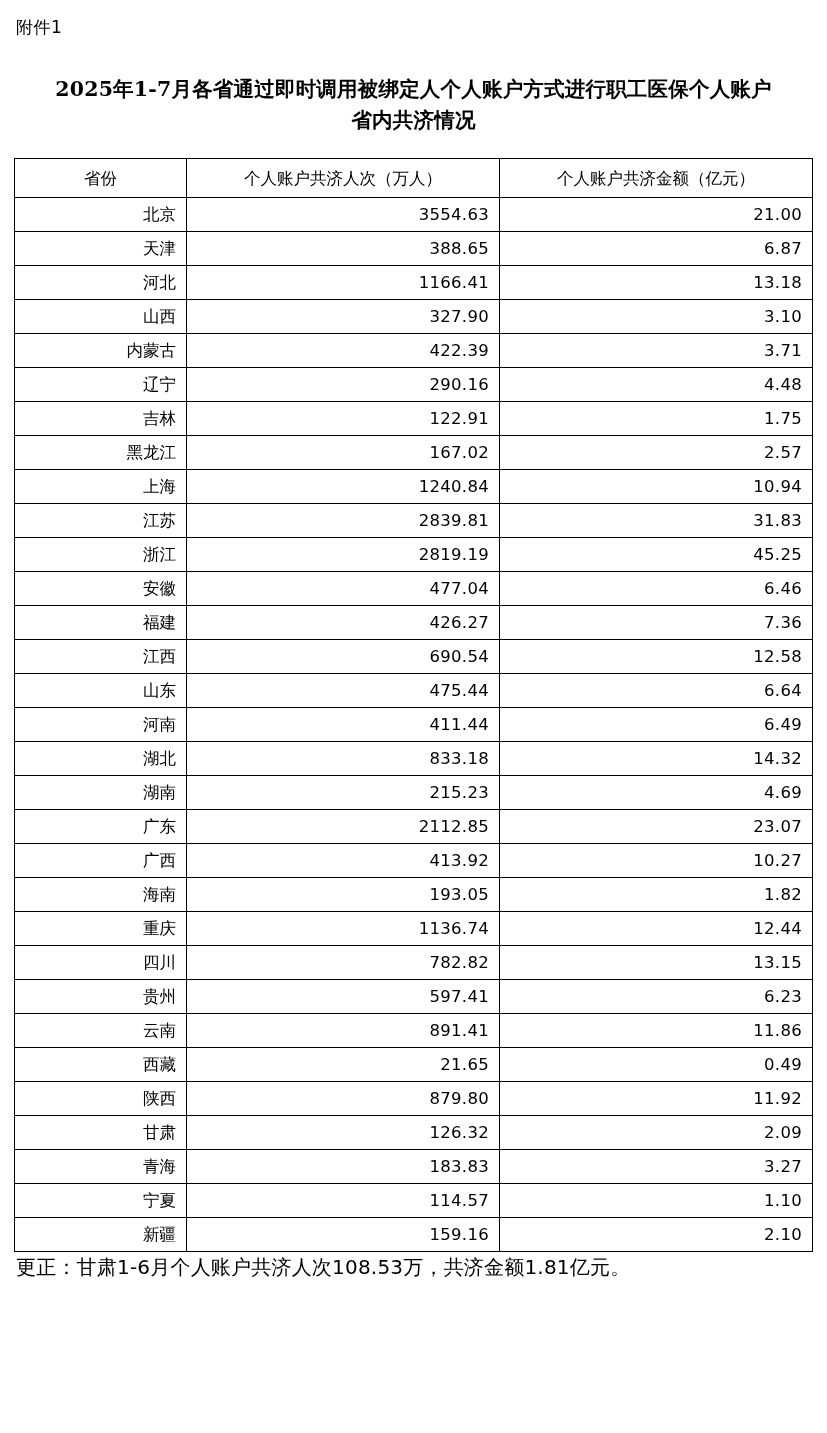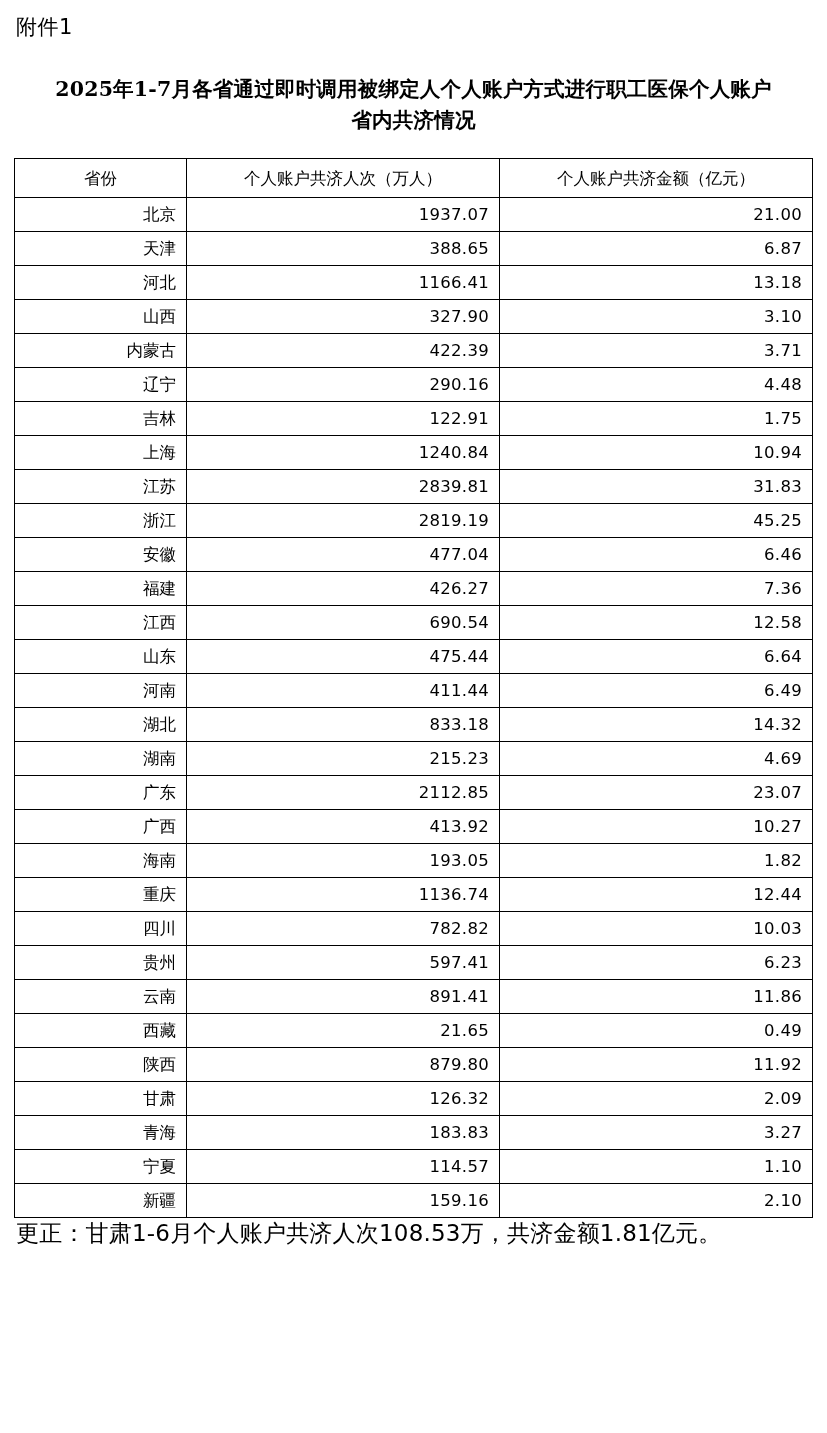--- a/index.html
+++ b/index.html
@@ -15,21 +15,21 @@
   }
   .page {
     position: relative;
     width: 827px;
     min-height: 1433px;
     box-sizing: border-box;
     padding: 10px 14px 0 14px;
   }
   .attachment-label {
     font-family: "DejaVu Sans", "Liberation Sans", sans-serif;
-    font-size: 21px;
+    font-size: 17px;
     line-height: 26px;
     margin: 4px 0 0 2px;
     letter-spacing: 0.5px;
   }
   .doc-title {
     margin: 34px 34px 0 34px;
     text-align: center;
     font-family: "DejaVu Serif", "Liberation Serif", serif;
     font-weight: bold;
     font-size: 20.5px;
@@ -64,21 +64,21 @@
     text-align: right;
   }
   td.num {
     text-align: right;
     font-family: "DejaVu Sans Mono", "Liberation Mono", monospace;
     font-size: 15.5px;
     letter-spacing: 0.3px;
   }
   .footnote {
     margin: 2px 0 0 2px;
-    font-size: 23px;
+    font-size: 20px;
     line-height: 26px;
     font-family: "DejaVu Sans", "Liberation Sans", sans-serif;
     letter-spacing: 0.2px;
   }
 </style>
 </head>
 <body>
 
 <div class="page">
 
@@ -95,21 +95,21 @@
     <thead>
       <tr>
         <th>省份</th>
         <th>个人账户共济人次（万人）</th>
         <th>个人账户共济金额（亿元）</th>
       </tr>
     </thead>
     <tbody id="table-body">
         <tr>
           <td class="province">北京</td>
-          <td class="num">1937.07</td>
+          <td class="num">3554.63</td>
           <td class="num">21.00</td>
         </tr>
         <tr>
           <td class="province">天津</td>
           <td class="num">388.65</td>
           <td class="num">6.87</td>
         </tr>
         <tr>
           <td class="province">河北</td>
           <td class="num">1166.41</td>
@@ -129,20 +129,25 @@
           <td class="province">辽宁</td>
           <td class="num">290.16</td>
           <td class="num">4.48</td>
         </tr>
         <tr>
           <td class="province">吉林</td>
           <td class="num">122.91</td>
           <td class="num">1.75</td>
         </tr>
         <tr>
+          <td class="province">黑龙江</td>
+          <td class="num">167.02</td>
+          <td class="num">2.57</td>
+        </tr>
+        <tr>
           <td class="province">上海</td>
           <td class="num">1240.84</td>
           <td class="num">10.94</td>
         </tr>
         <tr>
           <td class="province">江苏</td>
           <td class="num">2839.81</td>
           <td class="num">31.83</td>
         </tr>
         <tr>
@@ -201,21 +206,21 @@
           <td class="num">1.82</td>
         </tr>
         <tr>
           <td class="province">重庆</td>
           <td class="num">1136.74</td>
           <td class="num">12.44</td>
         </tr>
         <tr>
           <td class="province">四川</td>
           <td class="num">782.82</td>
-          <td class="num">10.03</td>
+          <td class="num">13.15</td>
         </tr>
         <tr>
           <td class="province">贵州</td>
           <td class="num">597.41</td>
           <td class="num">6.23</td>
         </tr>
         <tr>
           <td class="province">云南</td>
           <td class="num">891.41</td>
           <td class="num">11.86</td>

